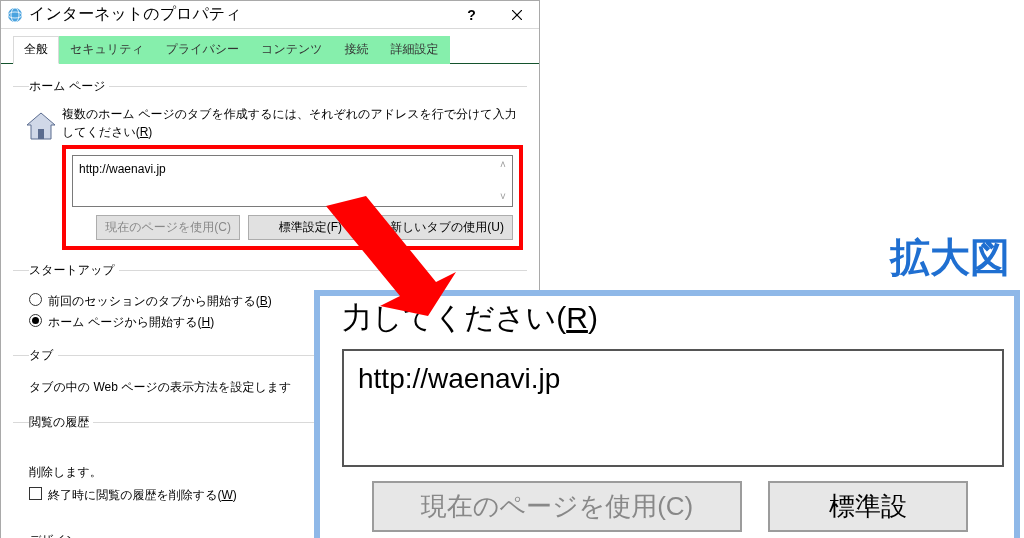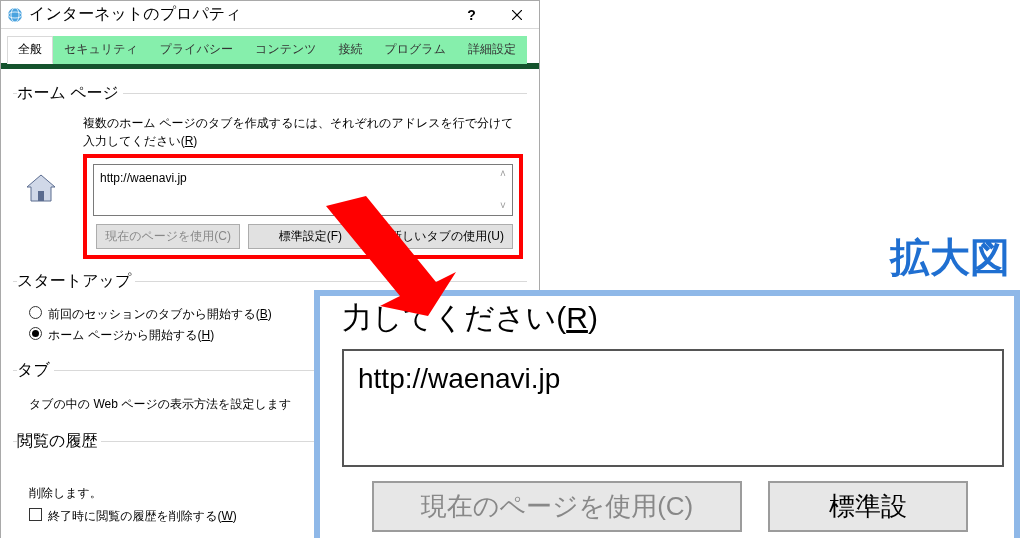--- a/index.html
+++ b/index.html
@@ -35,23 +35,23 @@
     .titlebar .winbtn {
       width: 45px; height: 28px;
       display: flex; align-items: center; justify-content: center;
       font-size: 14px; color: #000;
     }
     .titlebar .winbtn.help { font-weight: bold; }
     .titlebar .winbtn.close svg { width: 10px; height: 10px; }
 
     .tabs {
       display: flex;
-      padding: 6px 6px 0 6px;
+      padding: 6px 6px 0 12px;
       gap: 0;
-      border-bottom: 6px solid #14532d;
+      border-bottom: 1px solid #14532d;
       position: relative;
     }
     .tab {
       padding: 4px 10px 5px 10px;
       font-size: 12px;
       border: 1px solid transparent;
       border-bottom: none;
       color: #000;
       position: relative;
       top: 1px;
@@ -72,29 +72,29 @@
     fieldset.group {
       border: none;
       border-top: 1px solid #d9d9d9;
       margin-top: 8px;
       padding-top: 6px;
       position: relative;
     }
     fieldset.group > legend {
       padding: 0 4px 0 0;
       background: #fff;
-      font-size: 16px;
+      font-size: 12px;
       color: #000;
-      margin-left: 4px;
+      margin-left: 16px;
     }
     .group-body {
       padding: 4px 4px 4px 8px;
     }
 
-    .home-row { display: flex; gap: 24px; align-items: center; }
+    .home-row { display: flex; gap: 3px; align-items: flex-start; }
     .home-icon {
       width: 36px; height: 36px; margin-top: 4px; margin-left: 2px;
     }
     .home-text { flex: 1; font-size: 12px; line-height: 1.5; }
 
     .red-frame {
       border: 4px solid #ff0000;
       margin-top: 4px;
       padding: 6px 6px 6px 6px;
       position: relative;
@@ -221,21 +221,20 @@
         </svg>
     </div>
   </div>
 
   <div class="tabs">
     <div class="tab active">全般</div>
     <div class="tab">セキュリティ</div>
     <div class="tab">プライバシー</div>
     <div class="tab">コンテンツ</div>
     <div class="tab">接続</div>
-    <div class="tab">プログラム</div>
     <div class="tab">詳細設定</div>
   </div>
 
   <div class="panel">
 
     <fieldset class="group">
       <legend>ホーム ページ</legend>
       <div class="group-body">
         <div class="home-row">
           <span class="home-icon">

